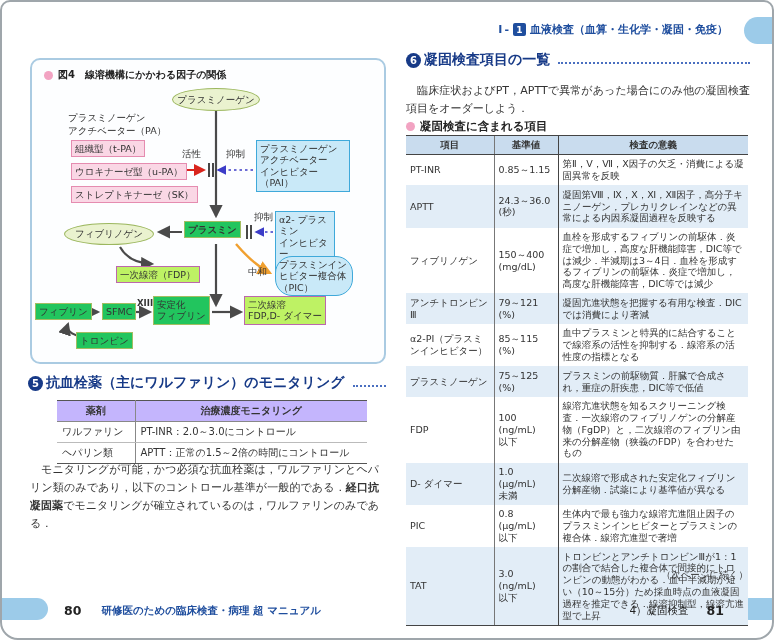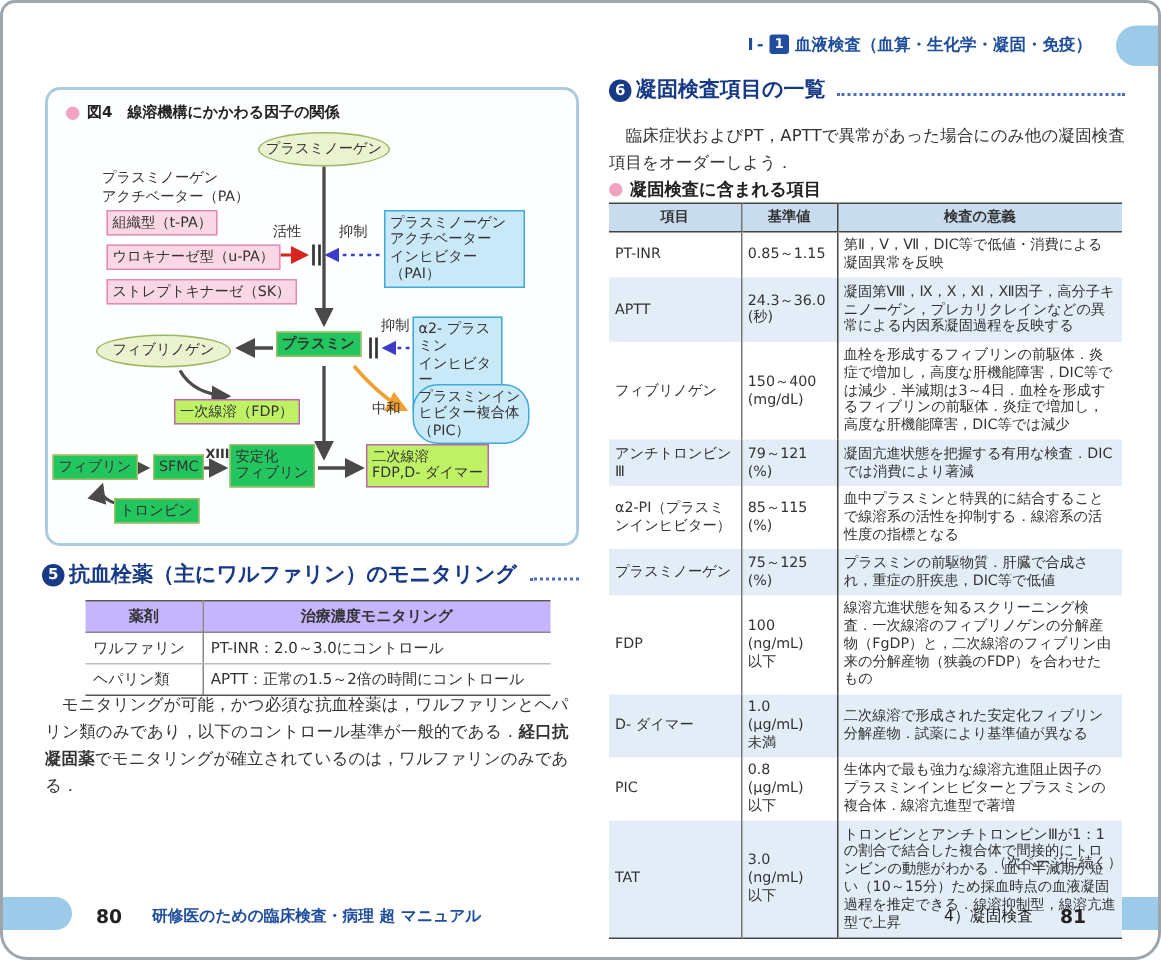--- a/index.html
+++ b/index.html
@@ -222,21 +222,21 @@
       <tr>
         <th class="c1">項目</th>
         <th class="c2">基準値</th>
         <th class="c3">検査の意義</th>
       </tr>
     </thead>
     <tbody>
       <tr>
           <td class="c1">PT-INR</td>
           <td class="c2 pre">0.85～1.15</td>
-          <td class="c3">第Ⅱ，Ⅴ，Ⅶ，DIC等で低値・消費による凝固異常を反映</td>
+          <td class="c3">第Ⅱ，Ⅴ，Ⅶ，Ⅹ因子の欠乏・消費による凝固異常を反映</td>
         </tr>
       <tr>
           <td class="c1">APTT</td>
           <td class="c2 pre">24.3～36.0
 (秒)</td>
           <td class="c3">凝固第Ⅷ，Ⅸ，Ⅹ，Ⅺ，Ⅻ因子，高分子キニノーゲン，プレカリクレインなどの異常による内因系凝固過程を反映する</td>
         </tr>
       <tr>
           <td class="c1">フィブリノゲン</td>
           <td class="c2 pre">150～400

